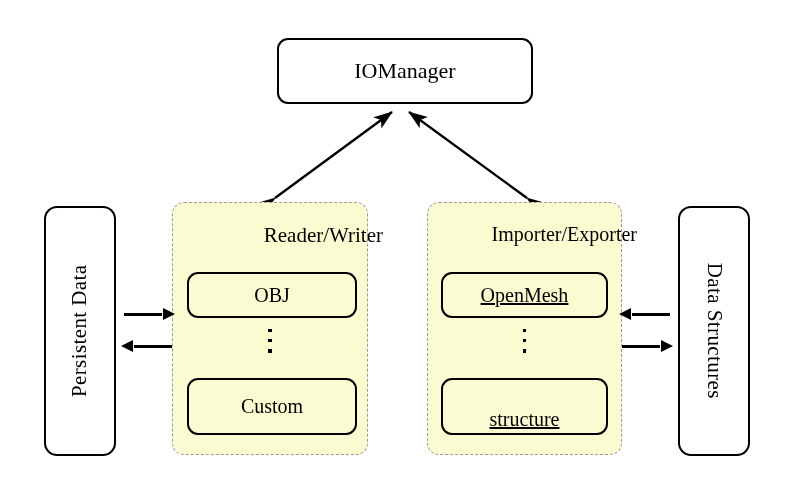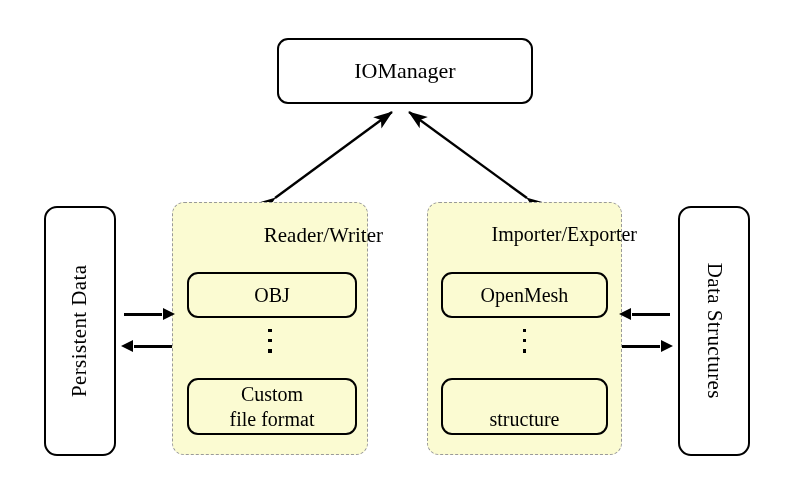--- a/index.html
+++ b/index.html
@@ -94,21 +94,21 @@
     border-radius: 11px;
     background: #fbfbd2;
     display: flex;
     align-items: center;
     justify-content: center;
     text-align: center;
     font-size: 20px;
     line-height: 1.25;
   }
   #reader-writer-group   .inner-box { left: 14px; width: 170px; }
-  #importer-exporter-group .inner-box { left: 13px; width: 167px; }
+  #importer-exporter-group .inner-box { left: 13px; width: 167px; text-decoration: underline; }
   .inner-top    { top: 69px;  height: 46px; }
   .inner-bottom { top: 175px; height: 57px; }
 
   
   .vdots {
     position: absolute;
     top: 126px;
     left: 0;
     width: 100%;
     display: flex;
@@ -200,21 +200,20 @@
 
     <div class="vdots">
       <span></span>
         <span></span>
         <span></span>
     </div>
 
     <div class="inner-box inner-bottom">
       <span>
         <span>Custom</span><br>
-        <span>file format</span>
       </span>
     </div>
   </div>
 
   <div class="group" id="importer-exporter-group">
     <div class="group-title">Importer/Exporter</div>
 
     <div class="inner-box inner-top">
       <span>OpenMesh</span>
     </div>

